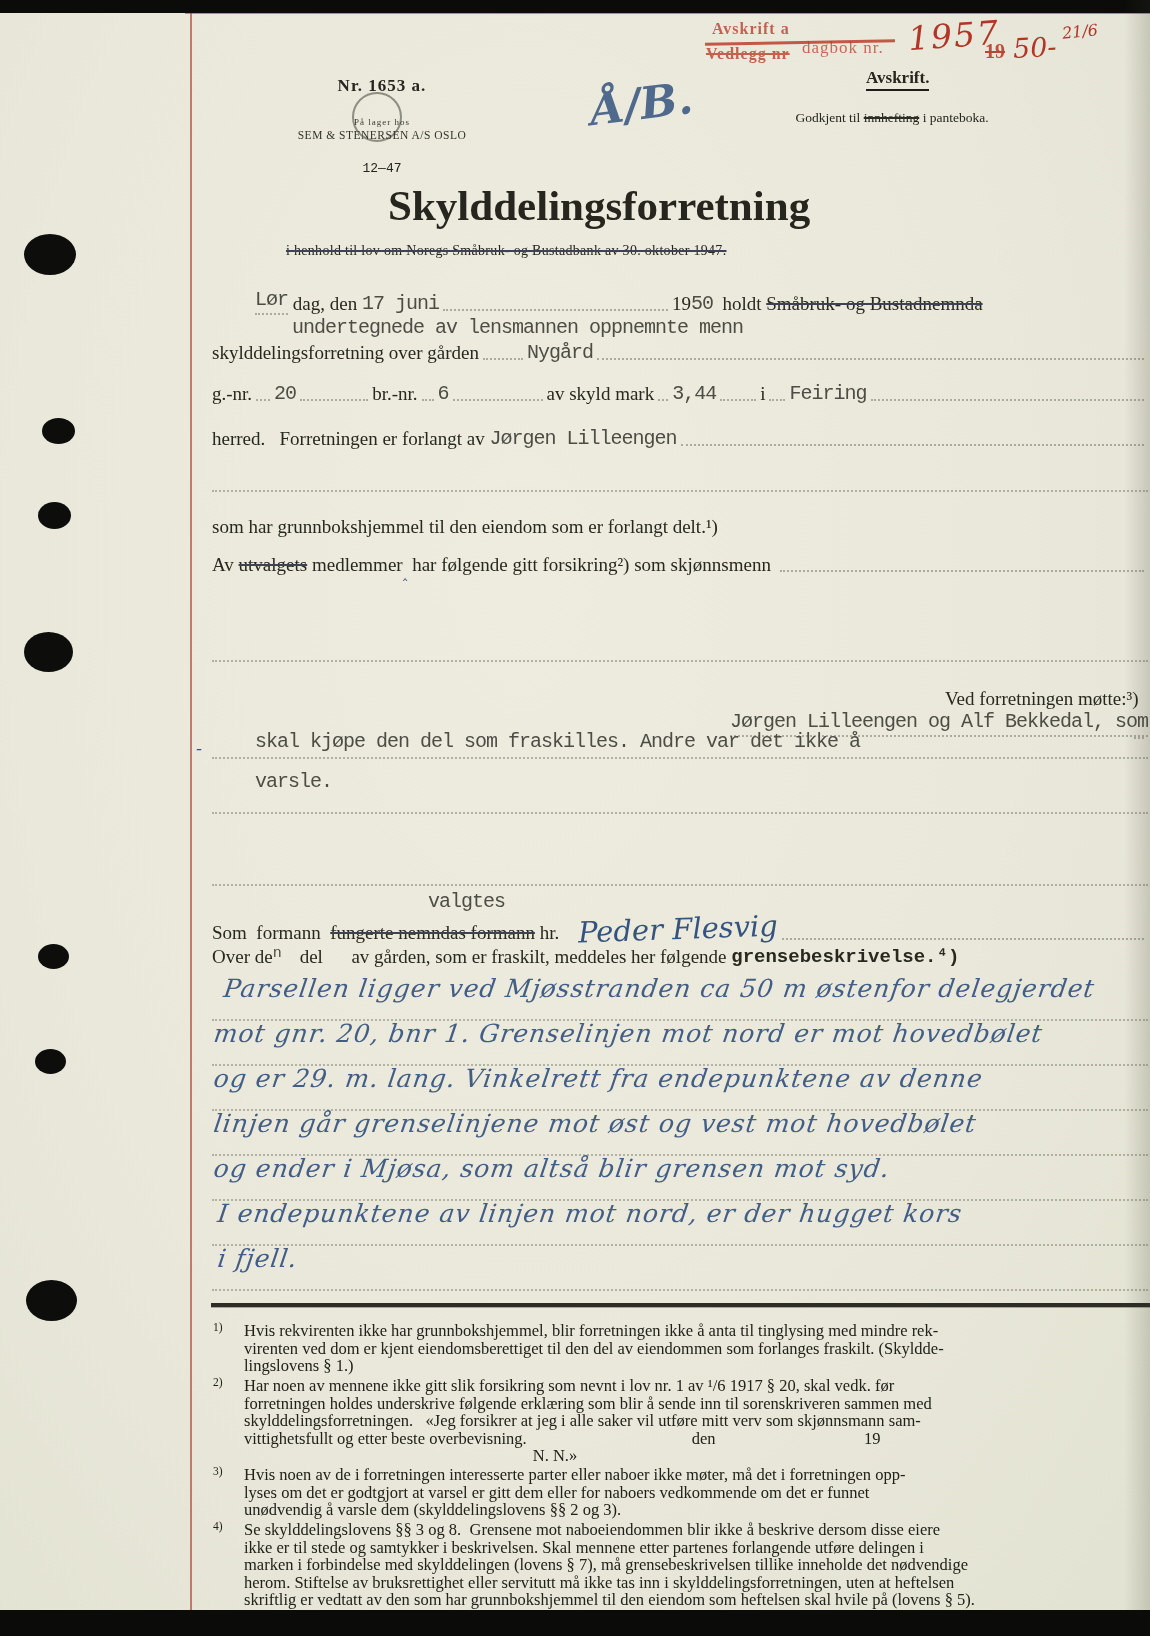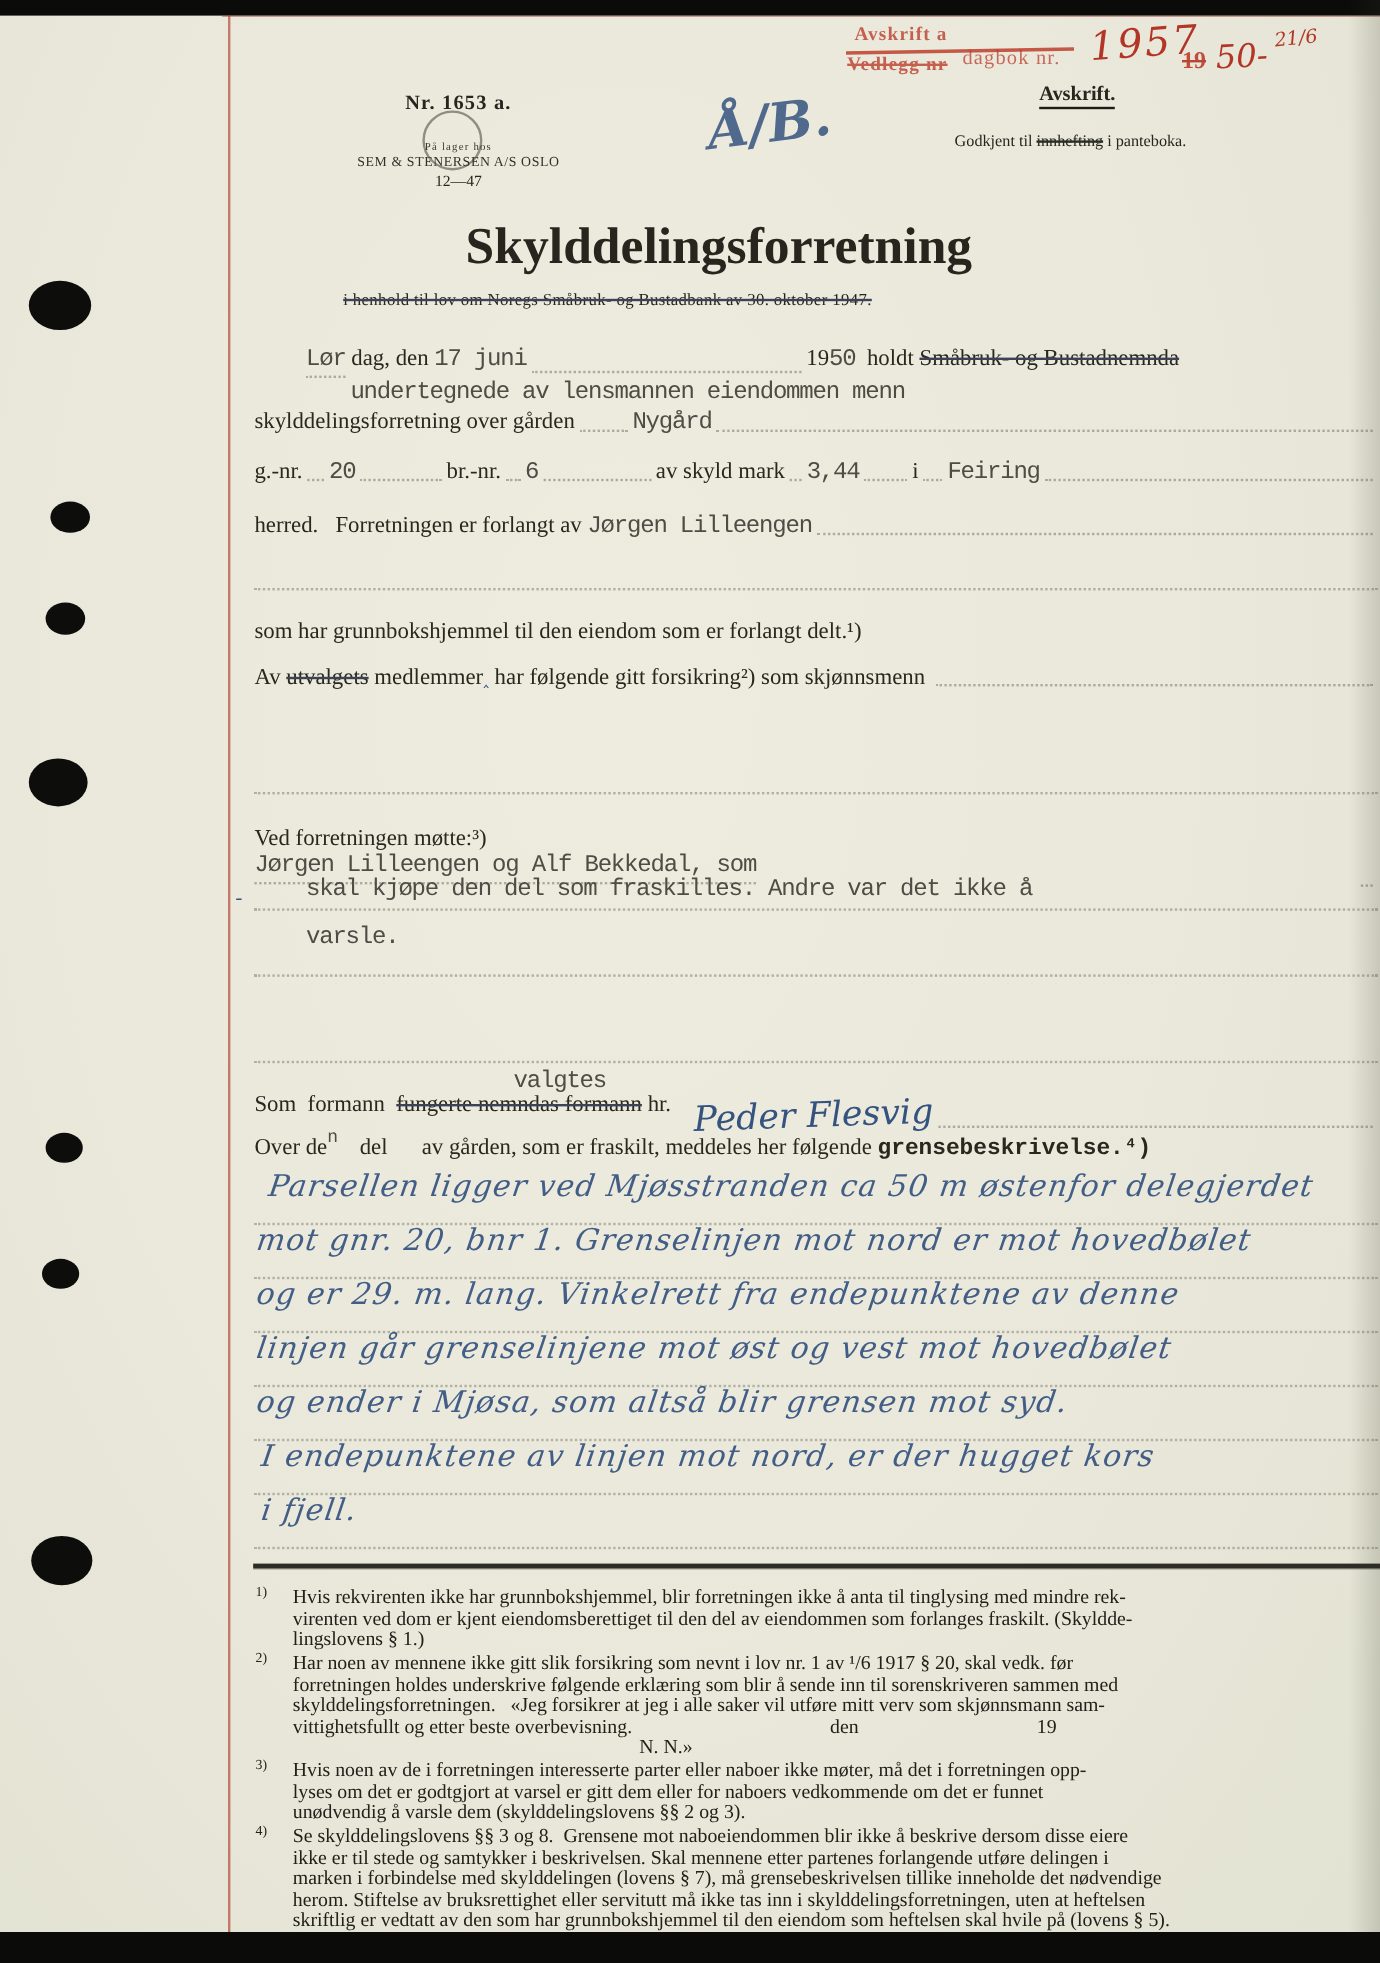--- a/index.html
+++ b/index.html
@@ -12,21 +12,21 @@
   .band.bottom{bottom:0;height:26px;}
   .edge-shade{position:absolute;top:0;right:0;width:26px;height:100%;
         background:linear-gradient(to left, rgba(60,60,45,.18), rgba(0,0,0,0));}
   .red-vline{position:absolute;left:190px;top:13px;width:2px;height:1623px;background:rgba(178,60,48,.65);}
   .red-topline{position:absolute;left:185px;top:13px;width:965px;height:1px;background:rgba(150,40,30,.5);}
   .dot{position:absolute;background:#0d0d0b;border-radius:50%;}
   .printed{font-family:"Liberation Serif",serif;color:#28281f;}
   .typed{font-family:"Liberation Mono","DejaVu Sans Mono",monospace;color:#4d4d45;letter-spacing:-1px;font-size:20px;}
   .hand{font-family:"DejaVu Serif",serif;font-style:italic;color:#35537f;}
   .red{color:#bc3e2d;}
-  .line{position:absolute;display:flex;align-items:flex-start;white-space:pre;font-size:19px;}
+  .line{position:absolute;display:flex;align-items:flex-end;white-space:pre;font-size:19px;}
   .fill{flex:1;border-bottom:2px dotted rgba(95,95,78,.45);align-self:flex-end;margin:0 4px 4px 4px;min-width:10px;}
   .fillw{border-bottom:2px dotted rgba(95,95,78,.45);align-self:flex-end;margin:0 4px 4px 4px;}
   .dotrule{position:absolute;border-bottom:2px dotted rgba(95,95,78,.42);height:0;}
   .pen-struck{text-decoration:line-through;text-decoration-thickness:2px;text-decoration-color:#3e4257;}
   .undertyped{border-bottom:2px dotted rgba(95,95,78,.45);padding-bottom:2px;}
   .hwline{position:absolute;left:212px;width:936px;height:45px;border-bottom:2px dotted rgba(95,95,78,.40);}
   .hw{display:inline-block;font-family:"DejaVu Serif",serif;font-style:italic;color:#35537f;
       font-size:25px;letter-spacing:1px;transform:skewX(-8deg);transform-origin:0 100%;opacity:.92;}
   .fn{position:absolute;left:213px;width:960px;font-size:16.5px;line-height:17.6px;color:#21211a;}
   .fnmark{position:absolute;left:0;top:-3px;font-size:11.5px;}
@@ -52,21 +52,21 @@
   <div class="dot" style="left:38px;top:502px;width:33px;height:27px;"></div>
   <div class="dot" style="left:24px;top:632px;width:49px;height:40px;"></div>
   <div class="dot" style="left:38px;top:944px;width:31px;height:25px;"></div>
   <div class="dot" style="left:35px;top:1049px;width:31px;height:25px;"></div>
   <div class="dot" style="left:26px;top:1280px;width:51px;height:41px;"></div>
 
   <div class="abs" style="left:262px;top:76px;width:240px;text-align:center;">
     <div style="font-size:17px;font-weight:bold;letter-spacing:1px;">Nr. 1653 a.</div>
     <div style="font-size:9px;margin-top:21px;letter-spacing:1px;color:#3a3a32;text-align:center;">På lager hos</div>
     <div style="font-size:11.5px;margin-top:2px;letter-spacing:.5px;color:#33332b;">SEM &amp; STENERSEN A/S OSLO</div>
-    <div style="font-size:13px;margin-top:2px;">12—47</div>
+    <div style="font-size:13px;margin-top:20px;font-family:Liberation Mono, monospace;">12—47</div>
   </div>
   <div class="circle-stamp" style="left:352px;top:92px;"></div>
 
   <div class="abs hand" style="left:590px;top:78px;font-size:44px;font-weight:bold;transform:rotate(-7deg);opacity:.85;">Å/B.</div>
 
   <div class="abs red" style="left:712px;top:20px;font-size:16px;font-weight:bold;letter-spacing:1px;opacity:.8;">Avskrift a</div>
   <div class="stamp-strike" style="left:705px;top:41px;width:190px;transform:rotate(-1deg);"></div>
   <div class="abs red pen-struck" style="left:706px;top:45px;font-size:16px;font-weight:bold;letter-spacing:1px;opacity:.8;text-decoration-color:#bc3e2d;">Vedlegg nr</div>
   <div class="abs red" style="left:802px;top:38px;font-size:17px;opacity:.75;letter-spacing:1px;">dagbok nr.</div>
   <div class="abs hand red" style="left:908px;top:16px;font-size:33px;letter-spacing:2px;transform:rotate(-4deg);color:#b23526;">1957</div>
@@ -79,21 +79,21 @@
 
   <div class="abs" style="left:782px;top:94px;font-size:13.5px;white-space:pre;">
     <span>Godkjent til </span><span class="pen-struck" style="text-decoration-color:#2c2c26;">innhefting</span><span> i panteboka.</span>
   </div>
   <div class="abs pen-struck" style="left:286px;top:243px;font-size:14px;letter-spacing:.3px;">i henhold til lov om Noregs Småbruk- og Bustadbank av 30. oktober 1947.</div>
 
   <div class="line" style="left:255px;top:288px;width:893px;">
     <span class="typed undertyped">Lør</span><span class="printed"> dag, den </span><span class="typed">17 juni</span><span class="fillw" style="width:225px;"></span><span class="printed">19</span><span class="typed">50</span><span class="printed">  holdt </span><span class="printed pen-struck">Småbruk- og Bustadnemnda</span>
   </div>
 
-  <div class="abs typed" style="left:292px;top:316px;">undertegnede av lensmannen eiendommen menn</div>
+  <div class="abs typed" style="left:292px;top:316px;">undertegnede av lensmannen oppnemnte menn</div>
 
   <div class="line" style="left:212px;top:341px;width:936px;">
     <span class="printed">skylddelingsforretning over gården</span><span class="fillw" style="width:40px;"></span><span class="typed">Nygård</span><span class="fill"></span>
   </div>
 
   <div class="line" style="left:212px;top:382px;width:936px;">
     <span class="printed">g.-nr.</span><span class="fillw" style="width:14px;"></span><span class="typed">20</span><span class="fillw" style="width:68px;"></span><span class="printed">br.-nr.</span><span class="fillw" style="width:12px;"></span><span class="typed">6</span><span class="fillw" style="width:90px;"></span><span class="printed">av skyld mark</span><span class="fillw" style="width:10px;"></span><span class="typed">3,44</span><span class="fillw" style="width:36px;"></span><span class="printed">i</span><span class="fillw" style="width:16px;"></span><span class="typed">Feiring</span><span class="fill"></span>
   </div>
 
   <div class="line" style="left:212px;top:427px;width:936px;">

